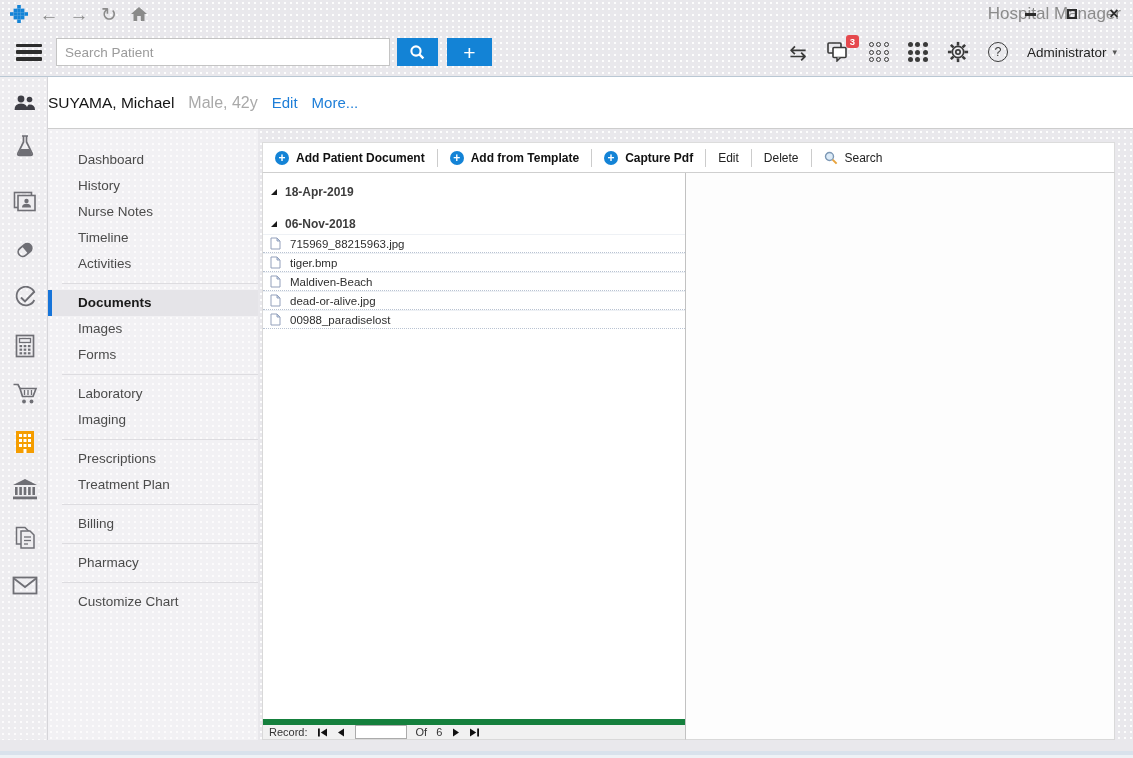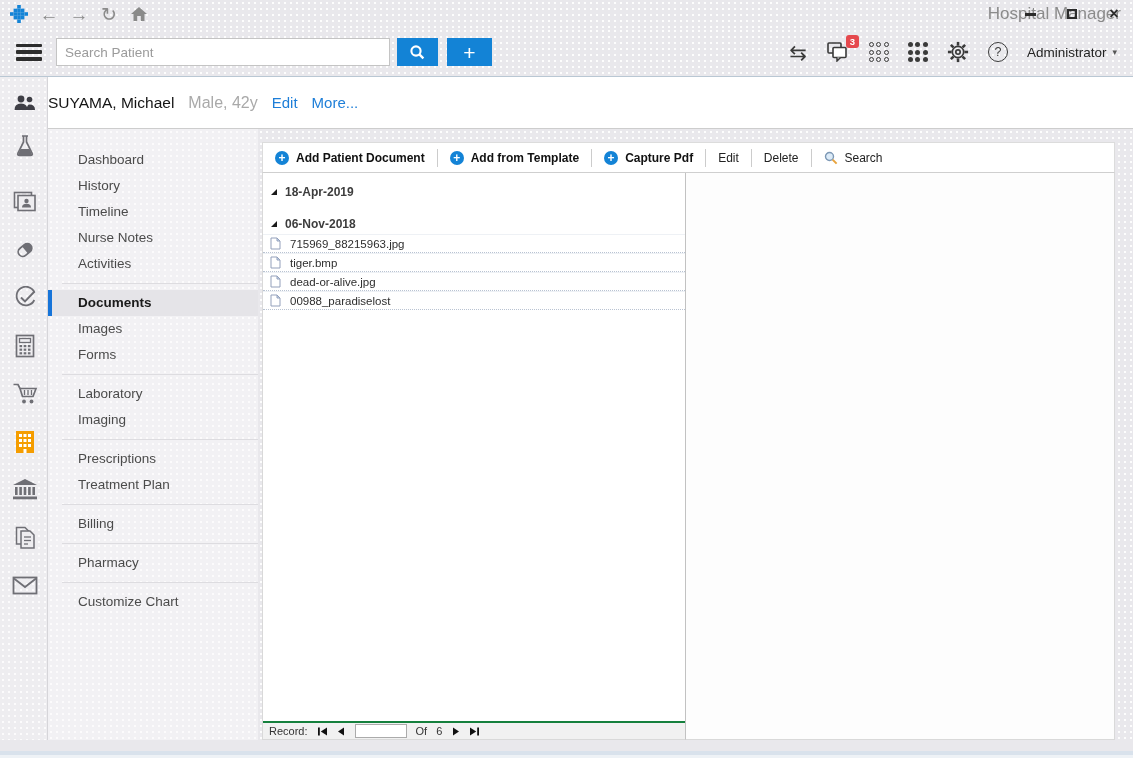--- a/index.html
+++ b/index.html
@@ -84,21 +84,21 @@
   .tb-sep { width:1px; height:18px; background:#ccc; }
   .panels { flex:1 1 auto; display:flex; min-height:0; }
   .list-panel { flex:0 0 424px; background:#fff; border:1px solid #d9d9d9; border-top:none; border-right:1px solid #c2c2c2;
     display:flex; flex-direction:column; min-height:0; }
   .doc-list { flex:1 1 auto; overflow:hidden; padding-top:8px; }
   .group-header { height:21px; display:flex; align-items:center; gap:7px; padding-left:7px;
     font-size:12px; font-weight:bold; color:#3d3d3d; cursor:pointer; }
   .file-row { height:19px; display:flex; align-items:center; gap:9px; padding-left:7px;
     font-size:11.5px; color:#2e2e2e; border-bottom:1px dotted #b9c3d2; border-top:1px solid #eef1f5; cursor:pointer; }
   .group-gap { height:11px; }
-  .record-nav { flex:0 0 18px; background:#f1f1f1; border-top:2px solid #15803d; display:flex; align-items:center;
+  .record-nav { flex:0 0 18px; background:#f1f1f1; border-top:6px solid #15803d; display:flex; align-items:center;
     padding:0 6px; gap:9px; font-size:11px; color:#333; }
   .rn-btn { display:flex; align-items:center; justify-content:center; cursor:pointer; }
   .rn-input { width:52px; height:14px; border:1px solid #ababab; background:#fff; font-size:10px; padding:0 2px;
     font-family:"Liberation Sans", sans-serif; }
   .preview-pane { flex:1 1 auto; background:#fdfdfd; border:1px solid #d9d9d9; border-left:none; border-top:none; }
   
   .bottom-strip { flex:0 0 18px;
     background:linear-gradient(#e9e8ec 0 11px, #d9e2ec 11px 15px, #eef2f6 15px); }
   svg { display:block; }
 </style>
@@ -346,22 +346,22 @@
         <span class="p-demo">Male, 42y</span>
         <span class="p-link">Edit</span>
         <span class="p-link">More...</span>
       </div>
 
       <div class="content-row">
 
         <nav class="sidebar">
           <div class="nav-item">Dashboard</div>
           <div class="nav-item">History</div>
+          <div class="nav-item">Nurse Notes</div>
           <div class="nav-item">Timeline</div>
-          <div class="nav-item">Nurse Notes</div>
           <div class="nav-item">Activities</div>
           <div class="nav-sep"></div>
           <div class="nav-item selected">Documents</div>
           <div class="nav-item">Images</div>
           <div class="nav-item">Forms</div>
           <div class="nav-sep"></div>
           <div class="nav-item">Laboratory</div>
           <div class="nav-item">Imaging</div>
           <div class="nav-sep"></div>
           <div class="nav-item">Prescriptions</div>
@@ -448,20 +448,29 @@
                   </span>
                   <span>tiger.bmp</span>
                 </div>
                 <div class="file-row">
                   <span>
                     <svg width="11" height="13" viewBox="0 0 11 13">
                       <path d="M1 1 L7 1 L10 4 L10 12 L1 12 Z" fill="#fff" stroke="#93a0bb" stroke-width="1"></path>
                       <path d="M7 1 L7 4 L10 4 Z" fill="#c9ddf2" stroke="#93a0bb" stroke-width="1"></path>
                     </svg>
                   </span>
+                  <span>Maldiven-Beach</span>
+                </div>
+                <div class="file-row">
+                  <span>
+                    <svg width="11" height="13" viewBox="0 0 11 13">
+                      <path d="M1 1 L7 1 L10 4 L10 12 L1 12 Z" fill="#fff" stroke="#93a0bb" stroke-width="1"></path>
+                      <path d="M7 1 L7 4 L10 4 Z" fill="#c9ddf2" stroke="#93a0bb" stroke-width="1"></path>
+                    </svg>
+                  </span>
                   <span>dead-or-alive.jpg</span>
                 </div>
                 <div class="file-row">
                   <span>
                     <svg width="11" height="13" viewBox="0 0 11 13">
                       <path d="M1 1 L7 1 L10 4 L10 12 L1 12 Z" fill="#fff" stroke="#93a0bb" stroke-width="1"></path>
                       <path d="M7 1 L7 4 L10 4 Z" fill="#c9ddf2" stroke="#93a0bb" stroke-width="1"></path>
                     </svg>
                   </span>
                   <span>00988_paradiselost</span>

